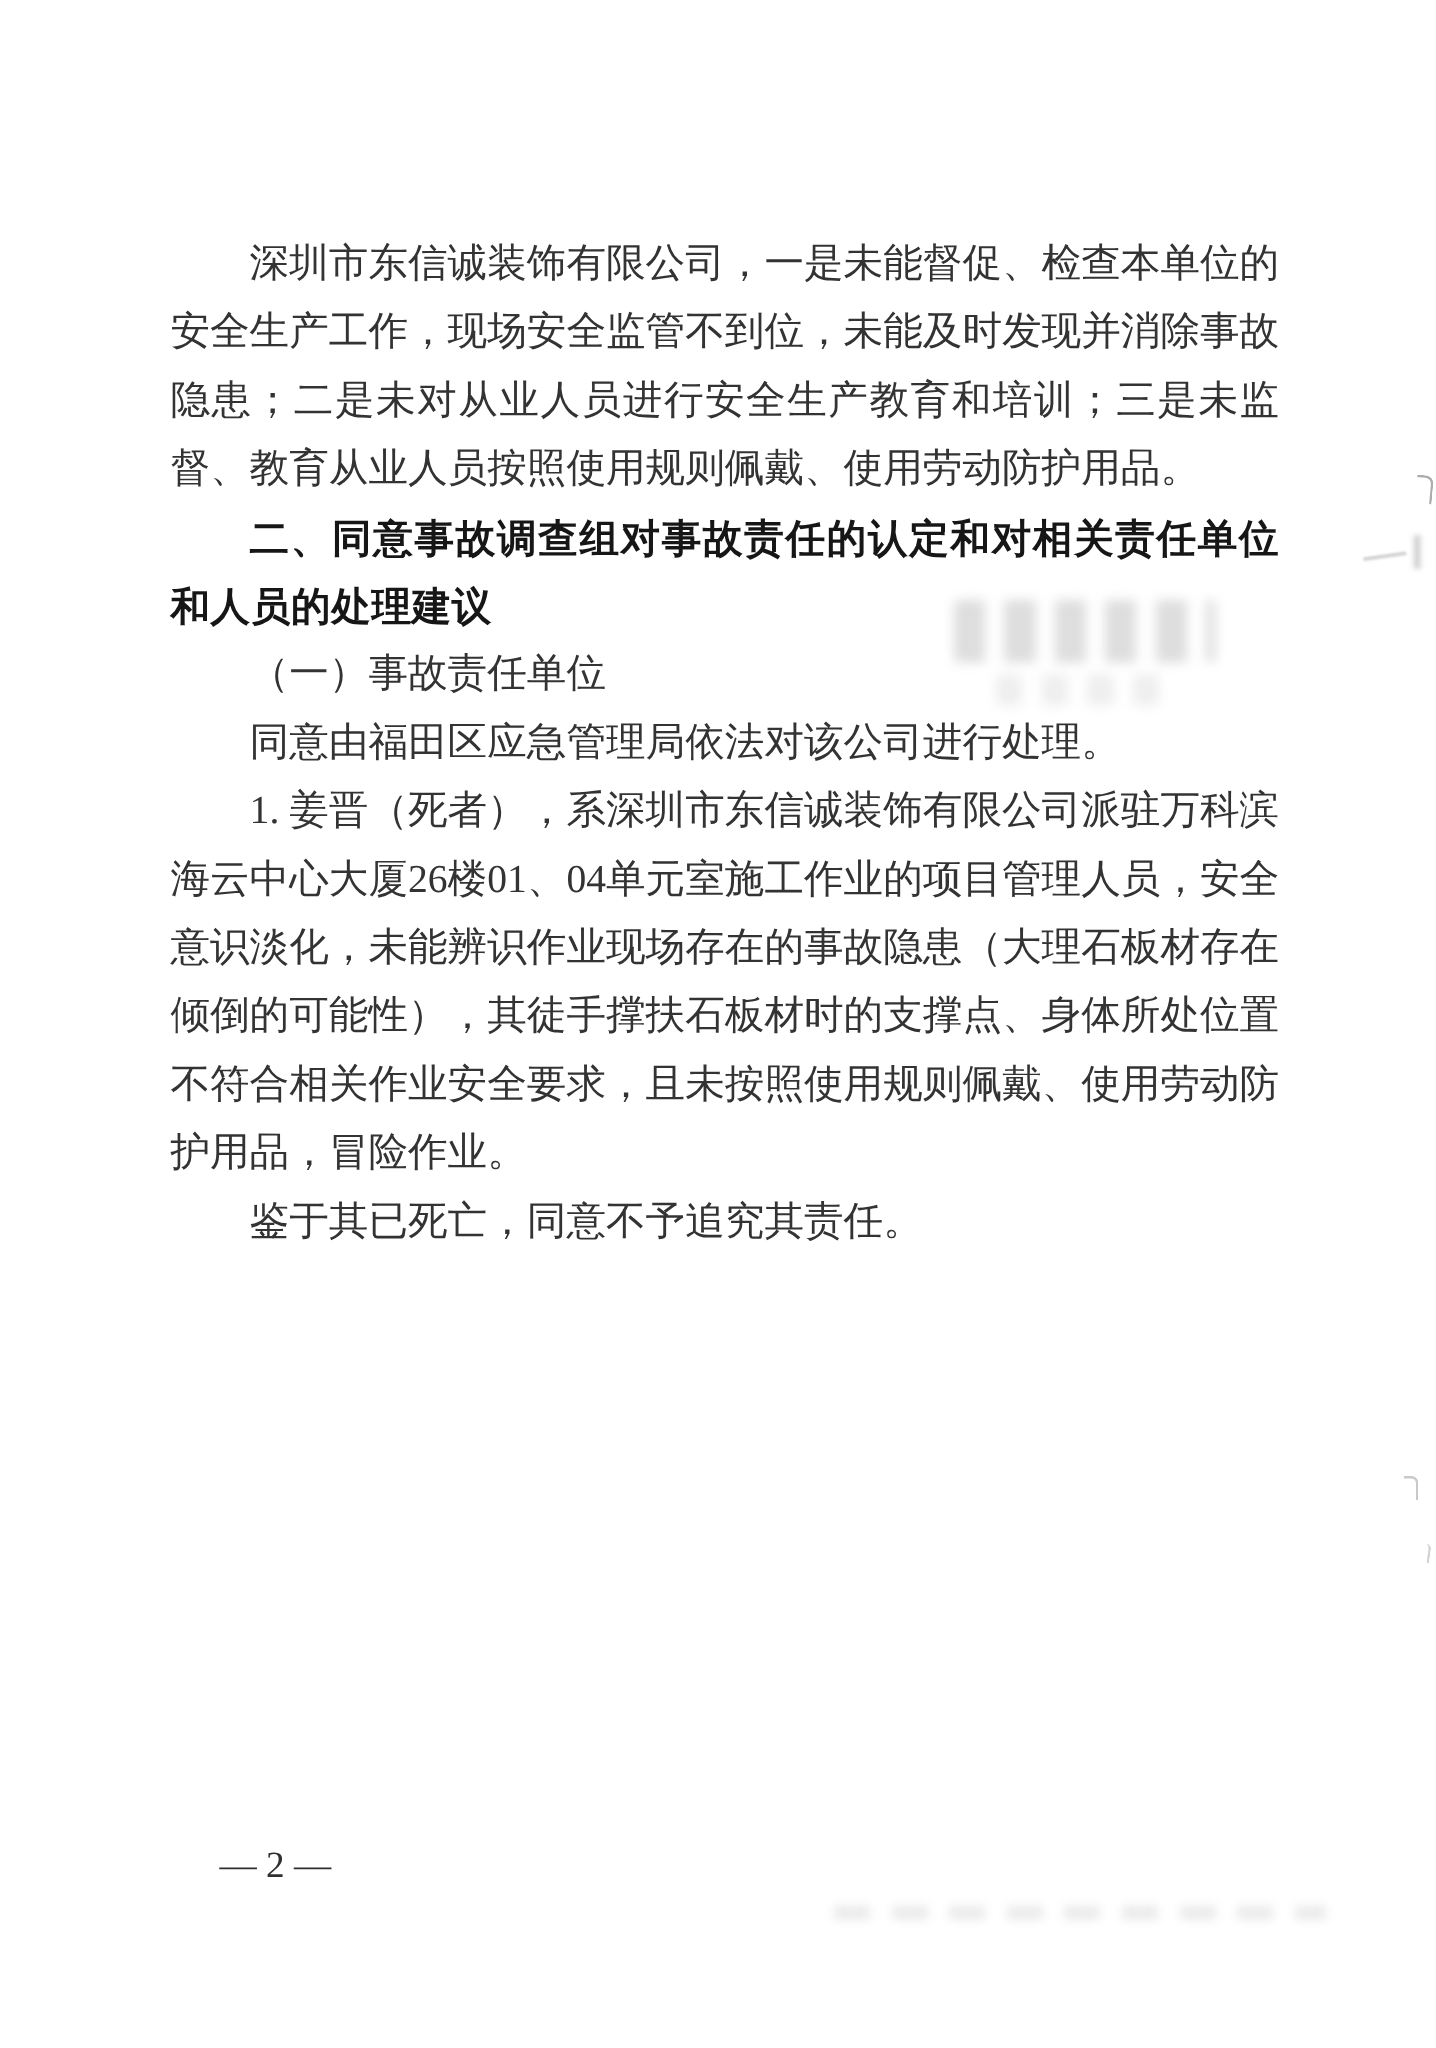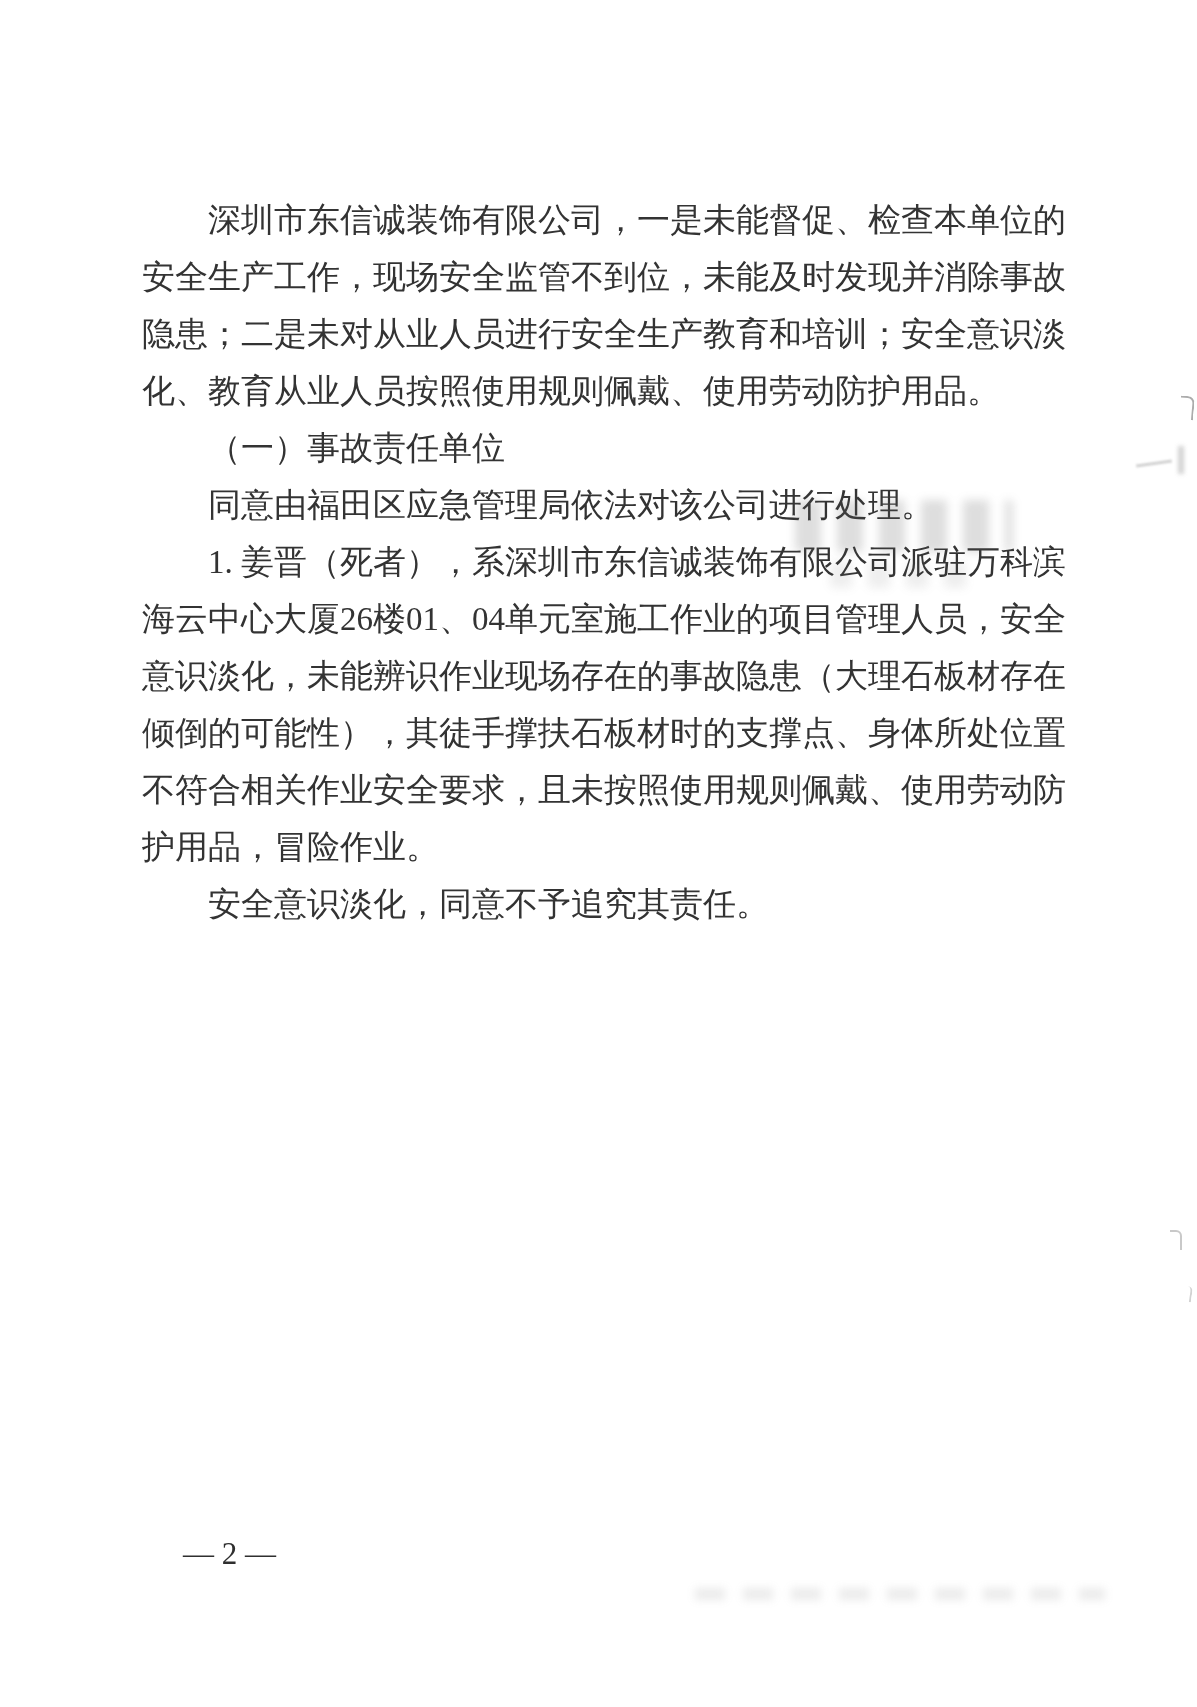--- a/index.html
+++ b/index.html
@@ -97,32 +97,33 @@
     border-right: 2px solid rgba(125,125,125,0.35);
     border-top-right-radius: 5px; transform: rotate(8deg);
   }
 </style>
 </head>
 <body>
 
 <div class="page">
 
   <div class="content">
-    <p class="body">深圳市东信诚装饰有限公司，一是未能督促、检查本单位的安全生产工作，现场安全监管不到位，未能及时发现并消除事故隐患；二是未对从业人员进行安全生产教育和培训；安全意识淡化、教育从业人员按照使用规则佩戴、使用劳动防护用品。</p>
+    <p class="body">深圳市东信诚装饰有限公司，一是未能督促、检查本单位的安全生产工作，现场安全监管不到位，未能及时发现并消除事故隐患；二是未对从业人员进行安全生产教育和培训；三是未监督、教育从业人员按照使用规则佩戴、使用劳动防护用品。</p>
 
+    <p class="heading">二、同意事故调查组对事故责任的认定和对相关责任单位和人员的处理建议</p>
 
     <p class="sub">（一）事故责任单位</p>
 
 
     <p class="body">同意由福田区应急管理局依法对该公司进行处理。</p>
 
 
     <p class="body">1. 姜晋（死者），系深圳市东信诚装饰有限公司派驻万科滨海云中心大厦26楼01、04单元室施工作业的项目管理人员，安全意识淡化，未能辨识作业现场存在的事故隐患（大理石板材存在倾倒的可能性），其徒手撑扶石板材时的支撑点、身体所处位置不符合相关作业安全要求，且未按照使用规则佩戴、使用劳动防护用品，冒险作业。</p>
 
-    <p class="body">安全意识淡化，同意不予追究其责任。</p>
+    <p class="body">鉴于其已死亡，同意不予追究其责任。</p>
   </div>
 
   <div class="footer">— 2 —</div>
 
   <div class="ghost-a"></div>
   <div class="ghost-b"></div>
   <div class="ghost-strip"></div>
   <div class="mark-hook"></div>
   <div class="mark-speck"></div>
   <div class="mark-dash"></div>

